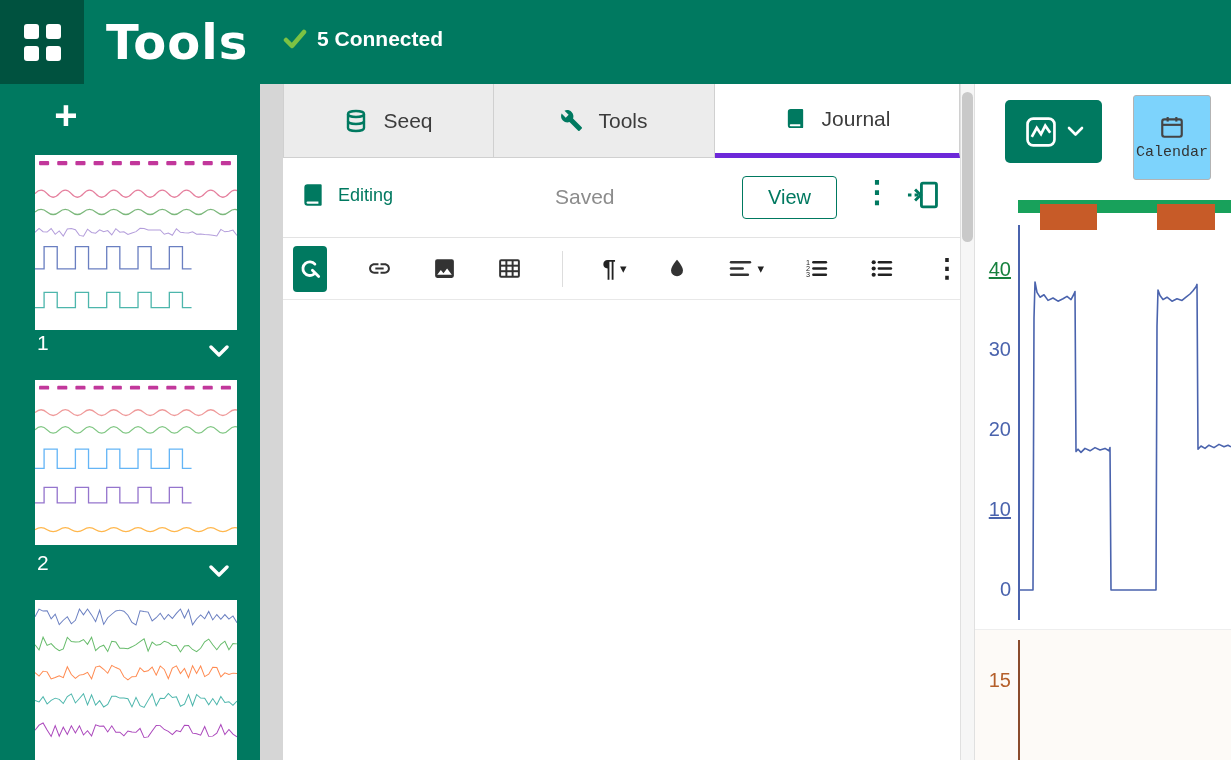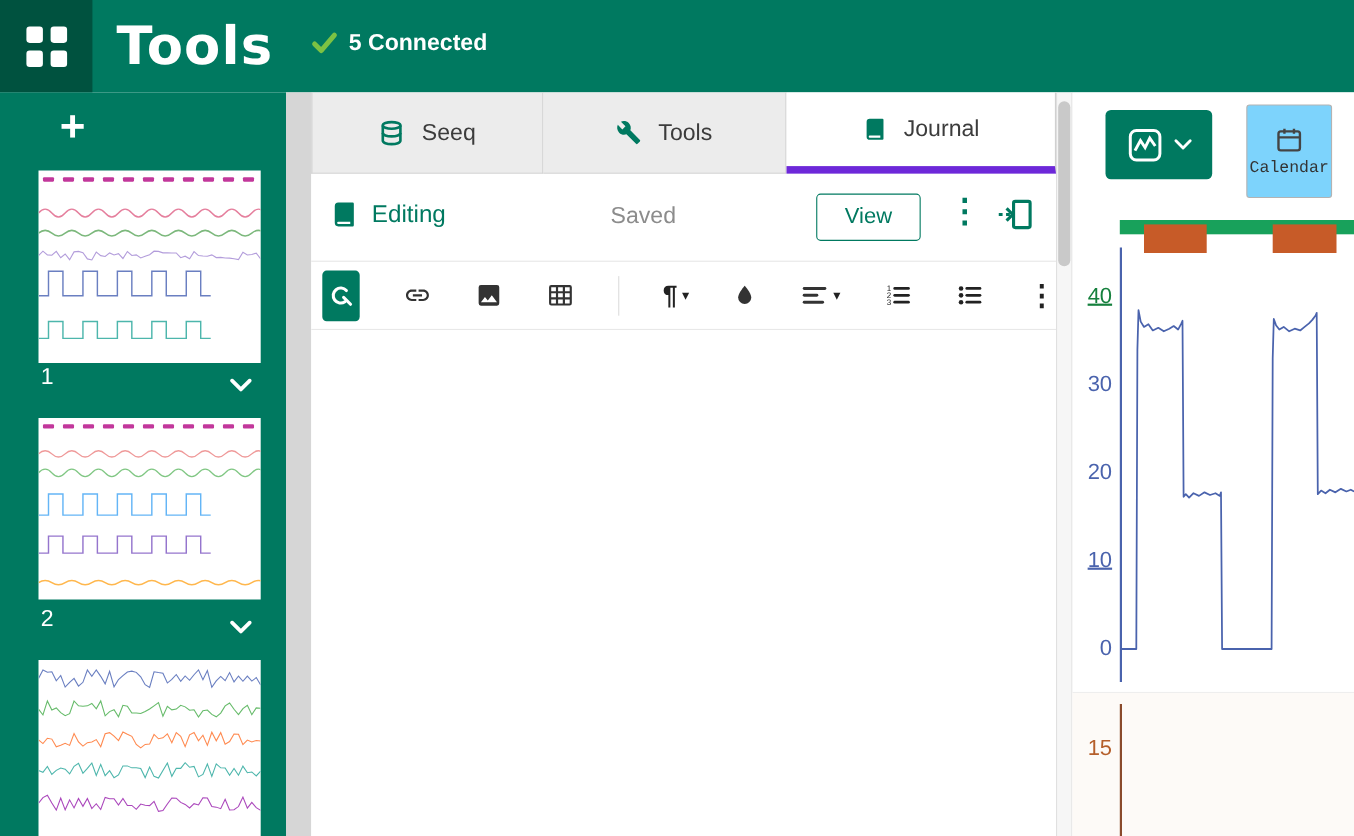--- a/index.html
+++ b/index.html
@@ -39,27 +39,27 @@
   .scrollthumb { left:962px; top:92px; width:11px; height:150px; background:#c9c9c9; border-radius:6px; }
 
   
   .tabrow { left:283px; top:84px; width:677px; height:74px; display:flex; }
   .tab { display:flex; align-items:center; justify-content:center; gap:15px;
     font-size:21px; color:#3c3c3c; background:#ececec;
     border-right:1px solid #d0d0d0; border-bottom:1px solid #d0d0d0; }
   .tab:first-child { border-left:1px solid #d0d0d0; }
   .tab .ticon { color:#007960; display:flex; }
   .tab-data { width:211px; } .tab-tools { width:221px; } .tab-journal { width:245px; }
-  .tab.active { background:#fff; border-bottom:7px solid #6d28d9; }
+  .tab.active { background:#fff; border-bottom:5px solid #6d28d9; }
 
   
   .jheader { left:283px; top:158px; width:677px; height:80px; background:#fff;
     border-bottom:1px solid #e3e3e3; }
   .editing { left:17px; top:24px; display:flex; align-items:center; gap:12px;
-    color:#007960; font-size:22px; }
+    color:#007960; font-size:18px; }
   .saved { left:272px; top:27px; color:#8c8c8c; font-size:21px; }
   .view-btn { left:459px; top:18px; width:95px; height:43px; background:#fff;
     border:1.5px solid #007960; border-radius:4px; color:#007960; font-size:20px;
     display:flex; align-items:center; justify-content:center; }
   .jkebab { left:579px; top:16px; color:#007960; font-size:30px; font-weight:700; width:24px; text-align:center; }
   .jexpand { left:621px; top:18px; color:#007960; }
 
   
   .toolbar { left:283px; top:238px; width:677px; height:62px; background:#fff;
     border-bottom:1px solid #e8e8e8; display:flex; align-items:center; gap:40px; padding-left:10px; }

